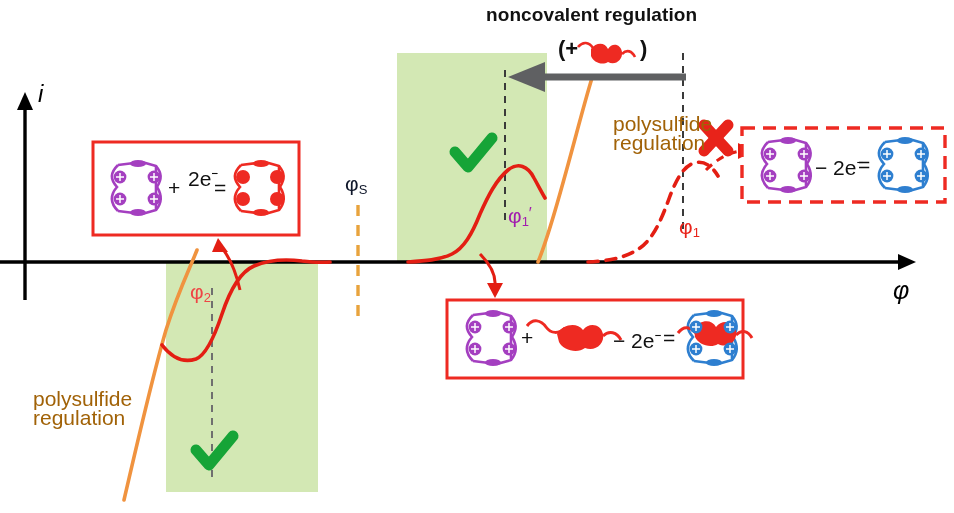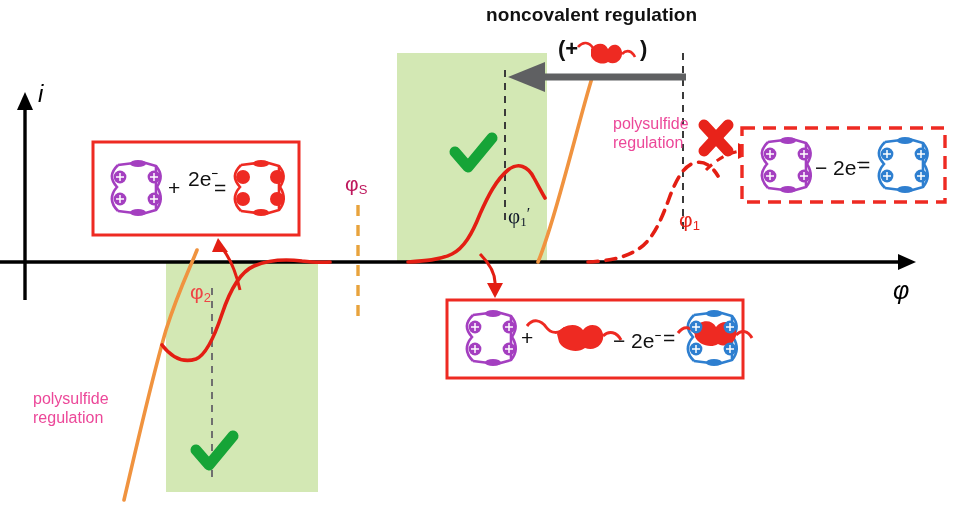--- a/index.html
+++ b/index.html
@@ -5,21 +5,21 @@
   html,body{margin:0;padding:0;background:#ffffff;}
   body{width:954px;height:513px;overflow:hidden;
        font-family:"Liberation Sans",sans-serif;}
   #stage{position:relative;width:932px;height:513px;background:#fff;}
   svg{display:block;}
   #figure{position:absolute;left:0;top:0;width:954px;height:513px;}
 
   .ttl{position:absolute;font-weight:bold;font-size:19px;color:#111;
        letter-spacing:.1px;white-space:nowrap;}
   .lbl{position:absolute;white-space:nowrap;}
-  .orange-txt{color:#ec4899;font-size:16px;line-height:19px;}
+  .orange-txt{color:#a16207;font-size:21px;line-height:19px;}
   .axis-txt{color:#000;font-style:italic;}
   .sym{font-size:21px;}
   .sub{font-size:13px;vertical-align:-3px;}
   .prime{font-size:16px;vertical-align:4px;}
   .eqtxt{font-size:21px;color:#111;white-space:nowrap;font-weight:500;}
 </style>
 </head>
 <body>
 
 <div id="stage">
@@ -231,27 +231,27 @@
   </svg>
 
   <div class="ttl" style="left:486px;top:4px;">noncovalent regulation</div>
 
   <div class="lbl" style="left:558px;top:36px;font-size:22px;font-weight:bold;color:#111;">(+</div>
   <div class="lbl" style="left:640px;top:36px;font-size:22px;font-weight:bold;color:#111;">)</div>
 
   <div class="lbl axis-txt" style="left:38px;top:80px;font-size:24px;">i</div>
   <div class="lbl axis-txt" style="left:893px;top:276px;font-size:25px;">φ</div>
 
-  <div class="lbl" style="left:345px;top:172px;color:#be185d;">
+  <div class="lbl" style="left:345px;top:172px;color:#0f172a;">
     <span class="sym">φ</span><span class="sub">S</span>
   </div>
-  <div class="lbl" style="left:508px;top:204px;color:#0f172a;font-family:Liberation Serif, serif;">
+  <div class="lbl" style="left:508px;top:204px;color:#a21caf;">
     <span class="sym">φ</span><span class="sub">1</span><span class="prime">′</span>
   </div>
-  <div class="lbl" style="left:679px;top:208px;color:#E8231A;text-align:right;">
+  <div class="lbl" style="left:679px;top:215px;color:#E8231A;text-align:right;">
     <span class="sym">φ</span><span class="sub">1</span>
   </div>
   <div class="lbl" style="left:190px;top:280px;color:#ef4444;">
     <span class="sym">φ</span><span class="sub">2</span>
   </div>
 
   <div class="lbl orange-txt" style="left:613px;top:114px;">
     <div>polysulfide</div>
     <div>regulation</div>
   </div>

